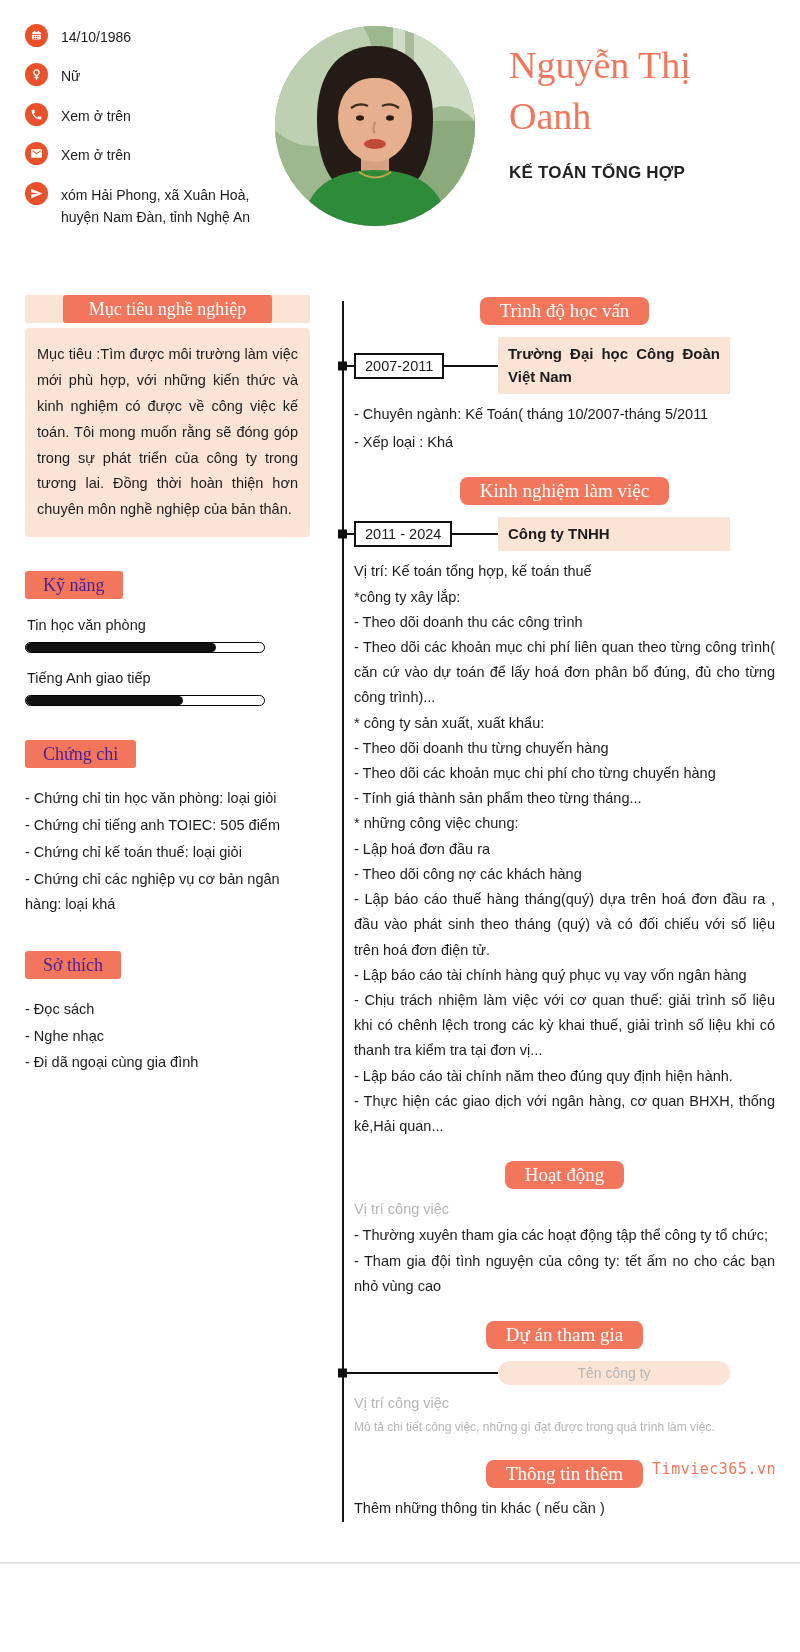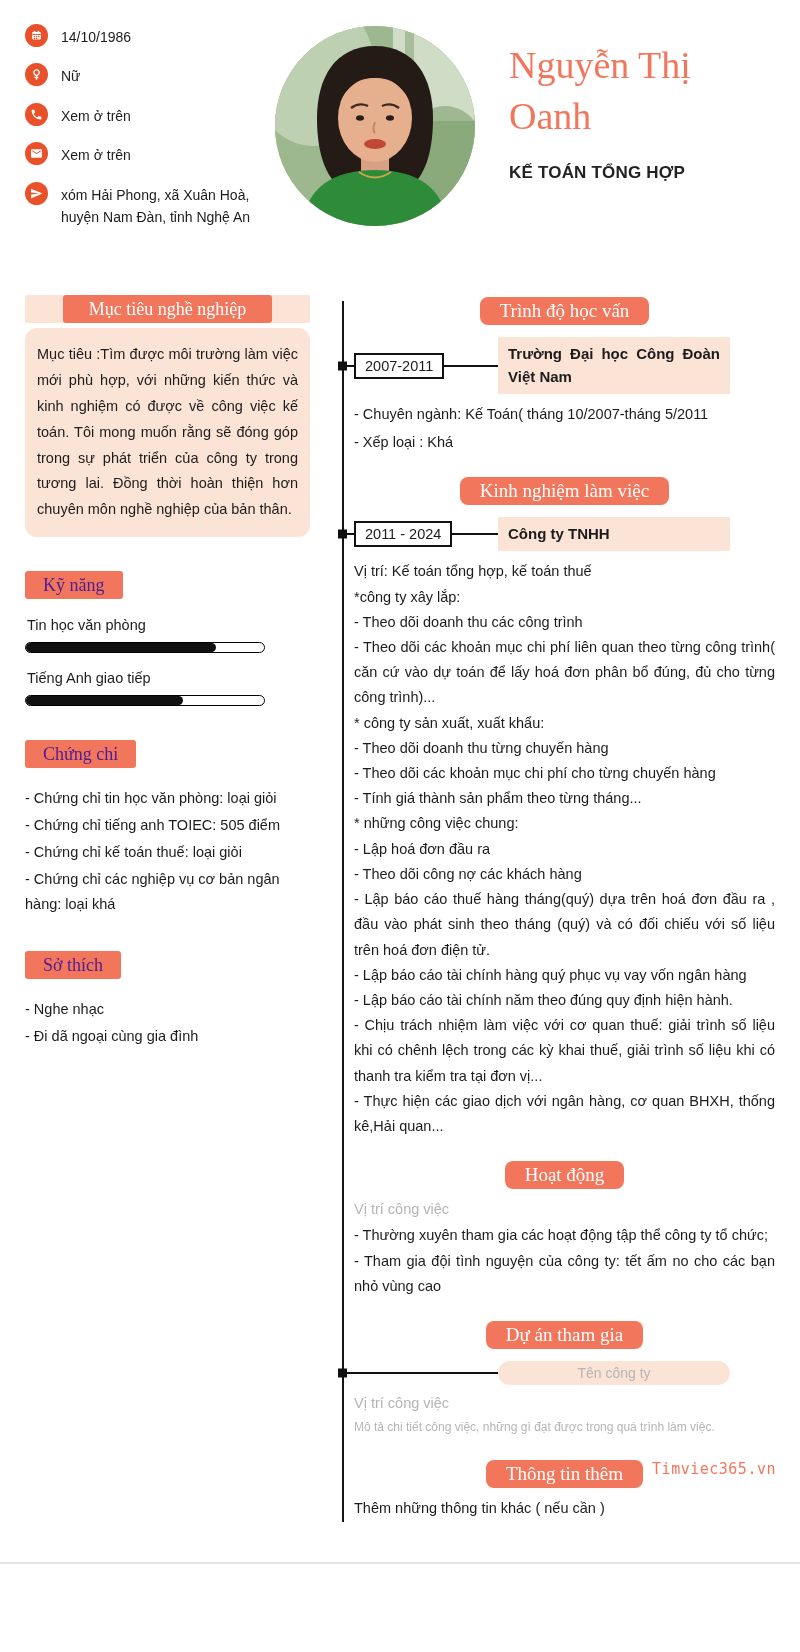--- a/index.html
+++ b/index.html
@@ -26,21 +26,21 @@
   .jobtitle{margin-top:20px;font-size:17px;font-weight:bold;color:#222;letter-spacing:.2px;}
 
   
   .main{display:flex;padding:0 25px;margin-top:52px;}
   .col-left{width:285px;flex-shrink:0;}
   .col-right{flex:1;margin-left:30px;position:relative;padding-left:14px;padding-bottom:20px;}
 
   
   .obj-header{background:var(--peach);height:28px;display:flex;justify-content:center;border-radius:2px;}
   .obj-badge{background:var(--accent);color:#fff;font-family:"Liberation Serif","DejaVu Serif",serif;font-size:18px;line-height:28px;padding:0 26px;border-radius:3px;}
-  .obj-text{background:var(--peach);margin-top:5px;padding:14px 12px;font-size:14.5px;line-height:1.78;text-align:justify;border-radius:12px;}
+  .obj-text{background:var(--peach);margin-top:5px;padding:14px 12px;font-size:14.5px;line-height:1.78;text-align:justify;border-radius:4px;}
   .lheader{background:var(--accent);color:#4c1d95;font-family:"Liberation Serif","DejaVu Serif",serif;font-size:18px;line-height:28px;padding:0 18px;width:fit-content;border-radius:3px;margin:34px 0 18px;}
   .skill{margin-bottom:17px;}
   .skill-label{font-size:14.5px;margin:0 0 9px 2px;}
   .bar{width:240px;height:11px;border:1.5px solid #000;border-radius:7px;background:#fff;}
   .bar-fill{height:100%;background:#111;border-radius:6px;}
   .plain-list .list-line{font-size:14.5px;line-height:1.72;margin-bottom:2px;}
 
   
   .vline{position:absolute;left:2px;top:6px;bottom:14px;width:2px;background:#151515;}
   .rheader{background:var(--accent);color:#fff;font-family:"Liberation Serif","DejaVu Serif",serif;font-size:19px;line-height:28px;padding:0 20px;width:fit-content;border-radius:8px;margin:22px auto 12px;position:relative;}
@@ -179,20 +179,21 @@
 
       <div class="list-line">- Chứng chỉ tin học văn phòng: loại giỏi</div>
           <div class="list-line">- Chứng chỉ tiếng anh TOIEC: 505 điểm</div>
           <div class="list-line">- Chứng chỉ kế toán thuế: loại giỏi</div>
           <div class="list-line">- Chứng chỉ các nghiệp vụ cơ bản ngân hàng: loại khá</div>
         </div>
 
       <div class="lheader">Sở thích</div>
       <div class="plain-list">
 
+      <div class="list-line">- Đọc sách</div>
           <div class="list-line">- Nghe nhạc</div>
           <div class="list-line">- Đi dã ngoại cùng gia đình</div>
         </div>
     </div>
 
     <div class="col-right">
       <div class="vline"></div>
 
       <div class="rheader first">Trình độ học vấn</div>
       <div class="entry-row">
@@ -224,22 +225,22 @@
           <div class="duty-line">- Theo dõi các khoản mục chi phí liên quan theo từng công trình( căn cứ vào dự toán để lấy hoá đơn phân bổ đúng, đủ cho từng công trình)...</div>
           <div class="duty-line">* công ty sản xuất, xuất khẩu:</div>
           <div class="duty-line">- Theo dõi doanh thu từng chuyến hàng</div>
           <div class="duty-line">- Theo dõi các khoản mục chi phí cho từng chuyến hàng</div>
           <div class="duty-line">- Tính giá thành sản phẩm theo từng tháng...</div>
           <div class="duty-line">* những công việc chung:</div>
           <div class="duty-line">- Lập hoá đơn đầu ra</div>
           <div class="duty-line">- Theo dõi công nợ các khách hàng</div>
           <div class="duty-line">- Lập báo cáo thuế hàng tháng(quý) dựa trên hoá đơn đầu ra , đầu vào phát sinh theo tháng (quý) và có đối chiếu với số liệu trên hoá đơn điện tử.</div>
           <div class="duty-line">- Lập báo cáo tài chính hàng quý phục vụ vay vốn ngân hàng</div>
+          <div class="duty-line">- Chịu trách nhiệm làm việc với cơ quan thuế: giải trình số liệu khi có chênh lệch trong các kỳ khai thuế, giải trình số liệu khi có thanh tra kiểm tra tại đơn vị...</div>
           <div class="duty-line">- Lập báo cáo tài chính năm theo đúng quy định hiện hành.</div>
-          <div class="duty-line">- Chịu trách nhiệm làm việc với cơ quan thuế: giải trình số liệu khi có chênh lệch trong các kỳ khai thuế, giải trình số liệu khi có thanh tra kiểm tra tại đơn vị...</div>
           <div class="duty-line">- Thực hiện các giao dịch với ngân hàng, cơ quan BHXH, thống kê,Hải quan...</div>
         </div>
 
       <div class="rheader">Hoạt động</div>
       <div class="gray-label">Vị trí công việc</div>
       <div class="duties">
 
       <div class="duty-line">- Thường xuyên tham gia các hoạt động tập thể công ty tổ chức;</div>
           <div class="duty-line">- Tham gia đội tình nguyện của công ty: tết ấm no cho các bạn nhỏ vùng cao</div>
         </div>

